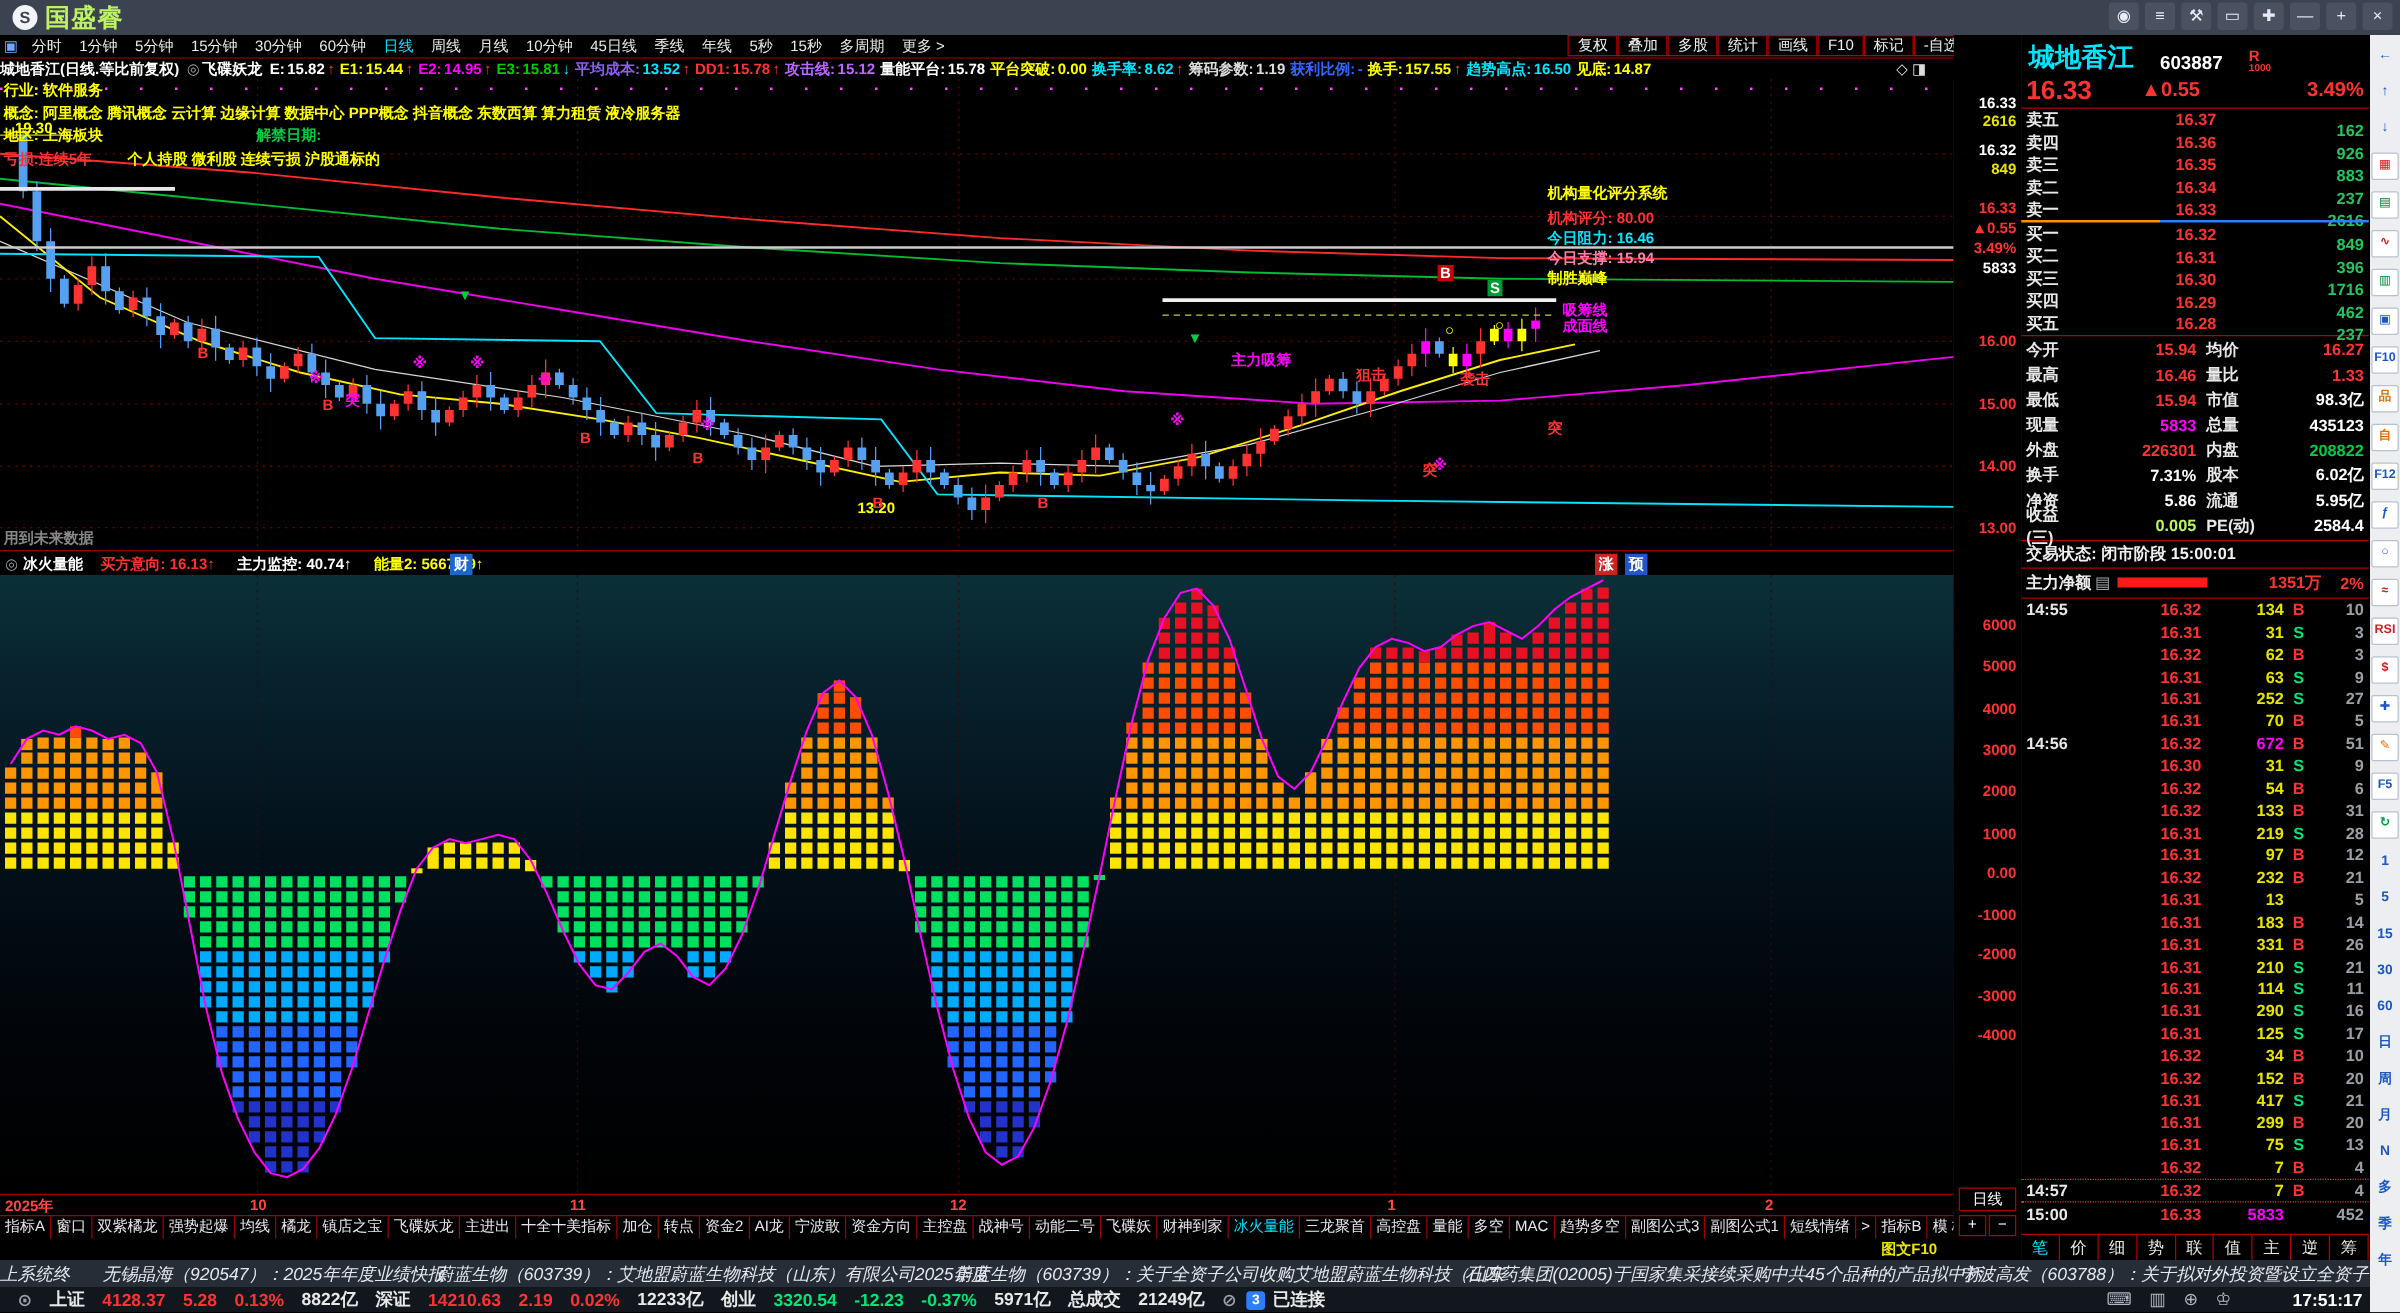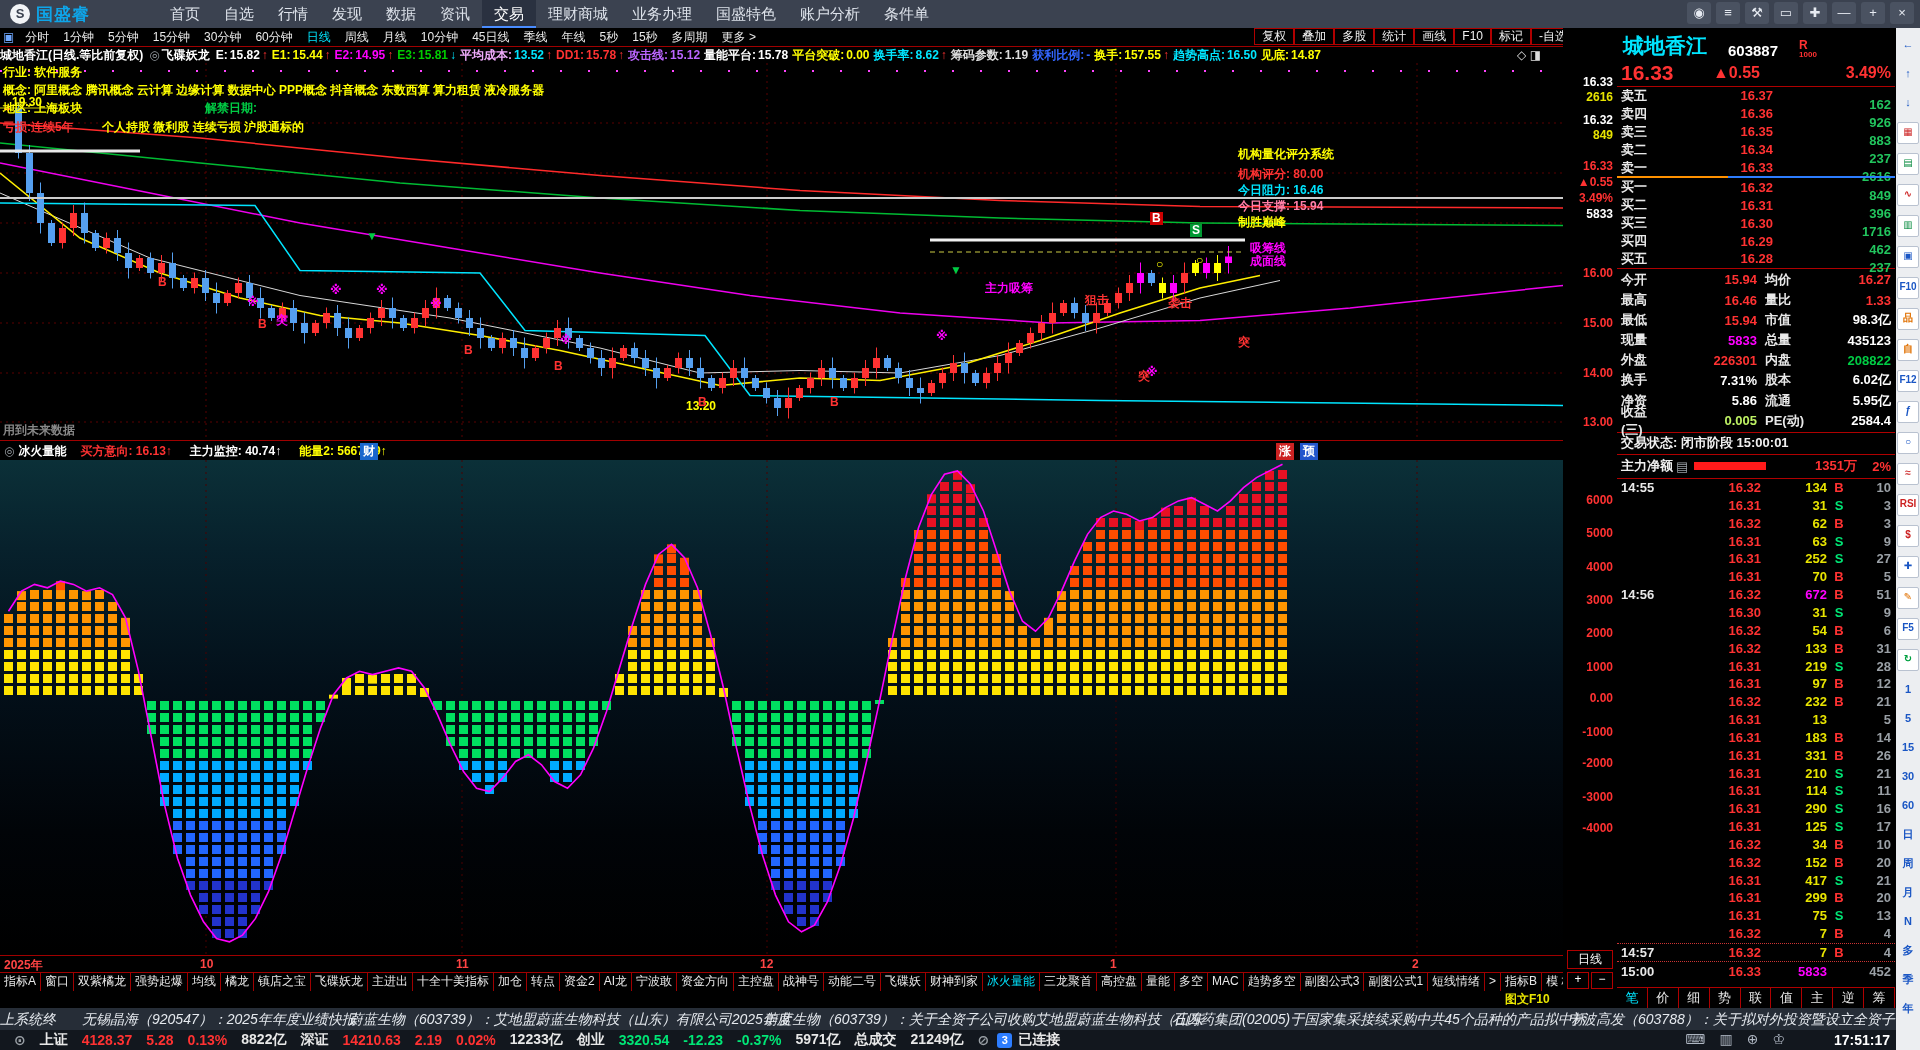--- a/index.html
+++ b/index.html
@@ -3,21 +3,21 @@
 <meta charset="utf-8">
 <style>
   html,body{margin:0;padding:0;background:#000;}
   body{font-family:"Liberation Sans","DejaVu Sans",sans-serif;}
   #root{position:relative;width:1920px;height:1050px;background:#000;overflow:hidden;}
   .abs{position:absolute;}
   
   #titlebar{left:0;top:0;width:1920px;height:28px;background:#3b4250;display:flex;align-items:center;}
   #logo{display:flex;align-items:center;gap:6px;padding-left:10px;width:130px;}
   #logo .mark{width:20px;height:20px;border-radius:50%;background:#f2f4f7;color:#3b4250;font-weight:bold;font-size:13px;text-align:center;line-height:20px;}
-  #logo .txt{color:#0ea5e9;font-size:17px;font-weight:bold;letter-spacing:1px;}
+  #logo .txt{color:#bef264;font-size:20px;font-weight:bold;letter-spacing:1px;}
   #menu{display:flex;height:28px;margin-left:18px;}
   .menu-item{color:#dde2ea;font-size:15px;padding:0 12px;line-height:28px;cursor:default;}
   .menu-item.active{background:#2a3140;color:#fff;box-shadow:inset 0 -2px 0 #4a8cff;}
   #win-icons{position:absolute;right:6px;top:2px;display:flex;gap:5px;}
   .win-ic{width:24px;height:22px;background:#4a5261;color:#e7ebf2;border-radius:3px;font-size:13px;text-align:center;line-height:22px;}
   
   #tfbar{left:0;top:28px;width:1617px;height:18px;background:#000;border-bottom:1px solid #a00000;display:flex;align-items:center;}
   .tf-item{color:#eaeaea;font-size:12px;padding:0 7px;white-space:nowrap;}
   .tf-item.active{color:#00e5ff;}
   #tf-left-ic{color:#6fa8ff;font-size:12px;padding:0 4px 0 3px;}
@@ -104,34 +104,20 @@
 </head>
 <body>
 
 <div id="root">
 
   <div id="titlebar" class="abs">
     <div id="logo">
       <span class="mark">S</span>
       <span class="txt">国盛睿</span>
     </div>
-    <div id="menu">
-        <div class="menu-item">首页</div>
-        <div class="menu-item">自选</div>
-        <div class="menu-item">行情</div>
-        <div class="menu-item">发现</div>
-        <div class="menu-item">数据</div>
-        <div class="menu-item">资讯</div>
-        <div class="menu-item active">交易</div>
-        <div class="menu-item">理财商城</div>
-        <div class="menu-item">业务办理</div>
-        <div class="menu-item">国盛特色</div>
-        <div class="menu-item">账户分析</div>
-        <div class="menu-item">条件单</div>
-      </div>
     <div id="win-icons">
         <div class="win-ic">◉</div>
         <div class="win-ic">≡</div>
         <div class="win-ic">⚒</div>
         <div class="win-ic">▭</div>
         <div class="win-ic">✚</div>
         <div class="win-ic">—</div>
         <div class="win-ic">+</div>
         <div class="win-ic">×</div>
       </div>
@@ -184,21 +170,21 @@
       <span style="color: rgb(255, 50, 50);">↑</span>
       <span> </span>
       <span style="color: rgb(255, 0, 255);">E2: </span>
       <span style="color: rgb(255, 0, 255);">14.95</span>
       <span style="color: rgb(255, 50, 50);">↑</span>
       <span> </span>
       <span style="color: rgb(0, 204, 0);">E3: </span>
       <span style="color: rgb(0, 204, 0);">15.81</span>
       <span style="color: rgb(0, 229, 255);">↓</span>
       <span> </span>
-      <span style="color: #f0abfc;">平均成本: </span>
+      <span style="color: #8b5cf6;">平均成本: </span>
       <span style="color: rgb(0, 229, 255);">13.52</span>
       <span style="color: rgb(255, 50, 50);">↑</span>
       <span> </span>
       <span style="color: rgb(255, 50, 50);">DD1: </span>
       <span style="color: rgb(255, 50, 50);">15.78</span>
       <span style="color: rgb(255, 50, 50);">↑</span>
       <span> </span>
       <span style="color: rgb(187, 102, 255);">攻击线: </span>
       <span style="color: rgb(187, 102, 255);">15.12</span>
       <span> </span>

